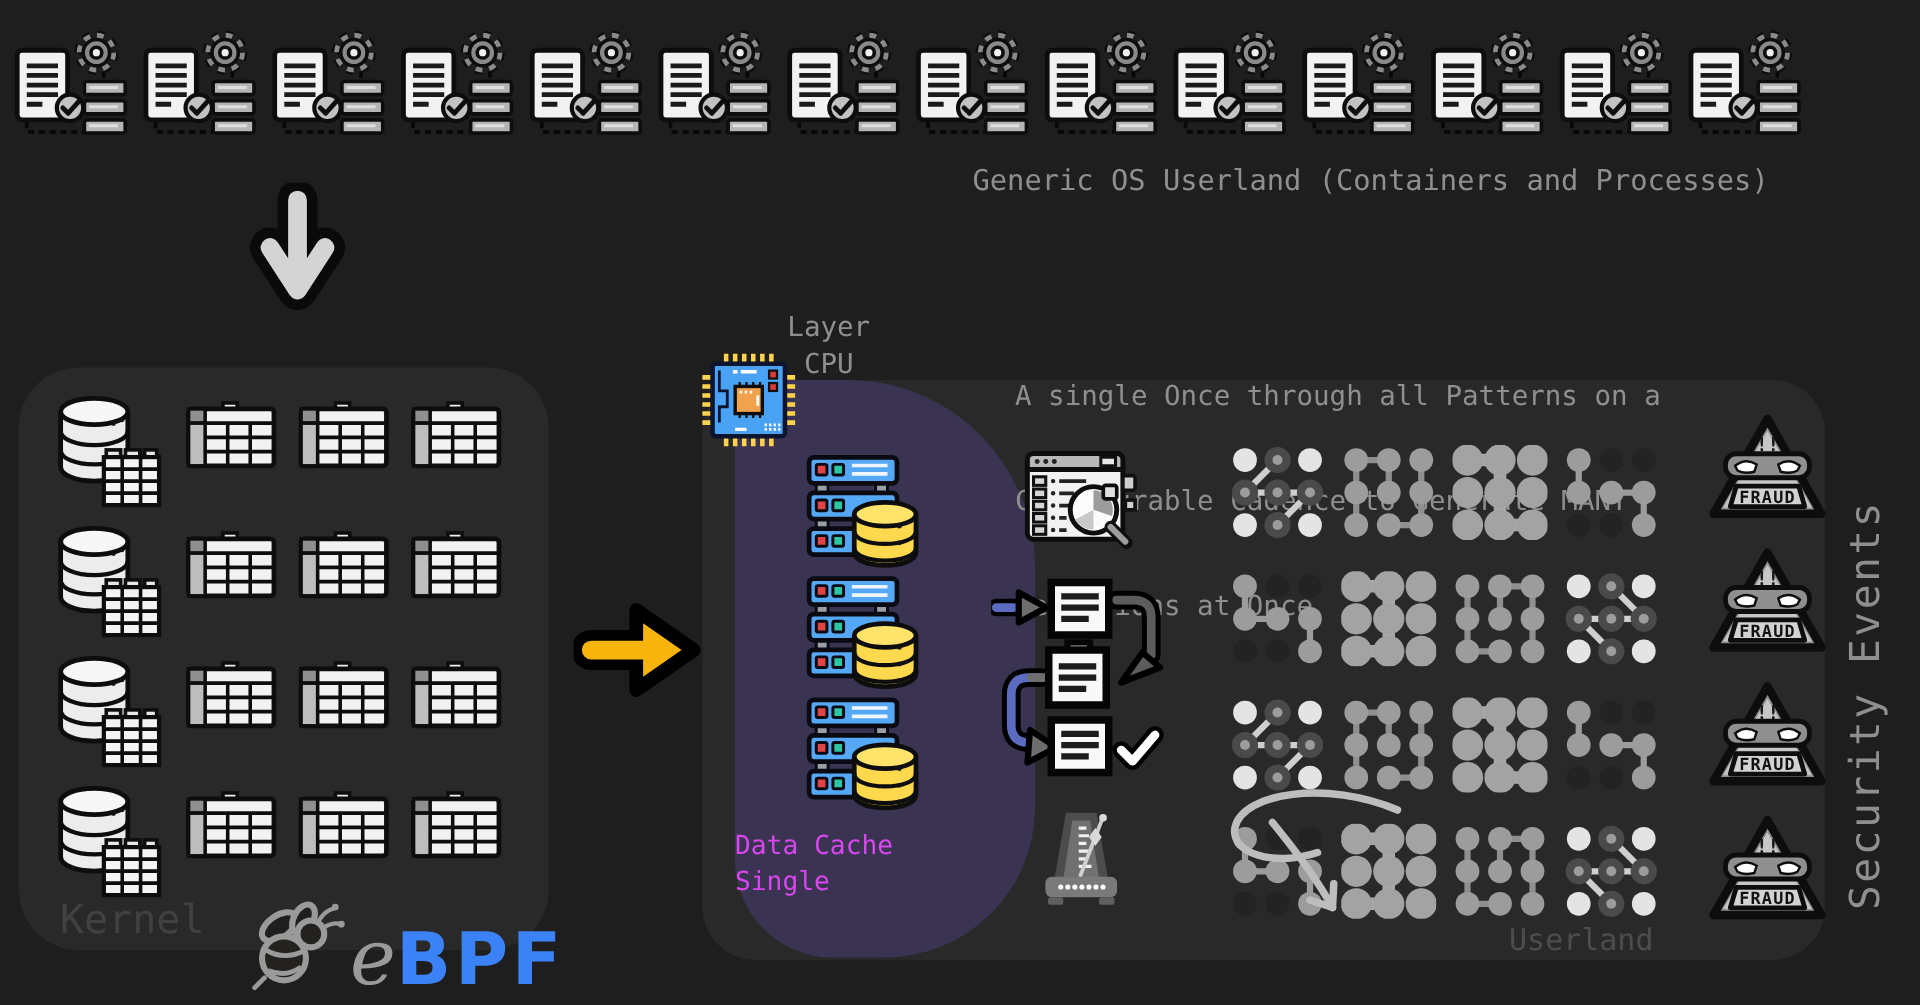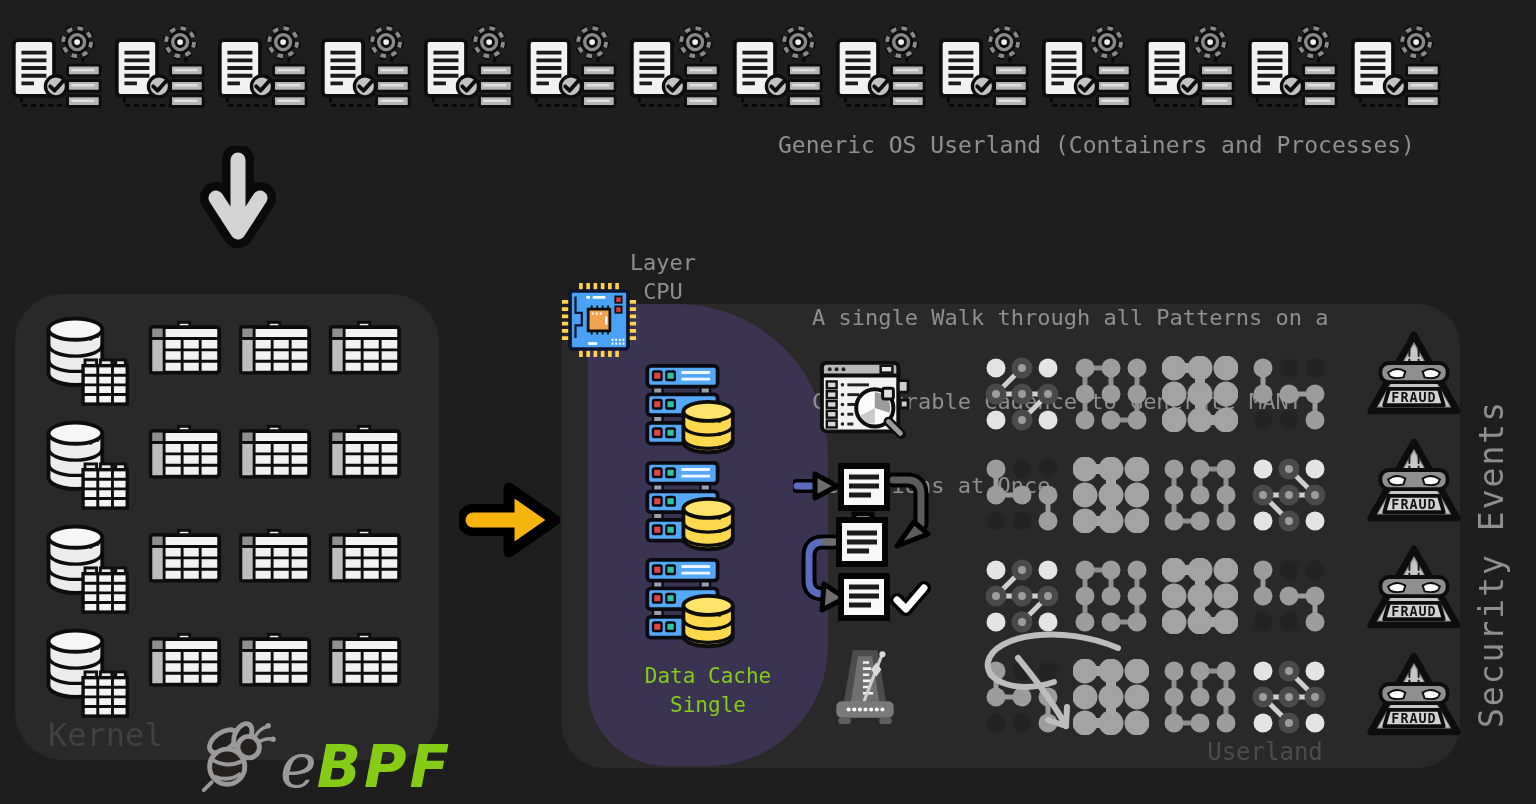--- a/index.html
+++ b/index.html
@@ -15,27 +15,27 @@
   #workload-caption{position:absolute;left:778px;top:132px;font-size:23px;color:#8f8f8f;white-space:pre;}
   #down-arrow{position:absolute;left:190px;top:146px;width:96px;height:126px;}
   #kernel-grid{position:absolute;left:38px;top:310px;}
   .kernel-row{display:flex;align-items:flex-start;gap:16px;height:104px;}
   .db-icon{width:94px;height:96px;}
   .table-icon{width:74px;height:58px;margin-top:9px;}
   #kernel-label{position:absolute;left:48px;top:716px;font-size:32px;color:#414141;}
   #ebpf-logo{position:absolute;left:194px;top:712px;display:flex;align-items:flex-end;}
   #ebpf-bee{width:82px;height:84px;}
   .ebpf-e{font-family:"DejaVu Serif",serif;font-style:italic;font-size:62px;color:#9a9a9a;line-height:0.95;margin-left:4px;}
-  .ebpf-bpf{font-family:"DejaVu Sans",sans-serif;font-weight:bold;font-size:58px;color:#84cc16;line-height:1;letter-spacing:3px;font-style:italic;}
+  .ebpf-bpf{font-family:"DejaVu Sans",sans-serif;font-weight:bold;font-size:58px;color:#3b82f6;line-height:1;letter-spacing:3px;}
   #yellow-arrow{position:absolute;left:459px;top:479px;width:118px;height:82px;}
   #cpu-icon{position:absolute;left:561px;top:282px;width:76px;height:76px;}
   #cpu-label{position:absolute;left:598px;top:248px;width:130px;text-align:center;font-size:22px;color:#8f8f8f;line-height:29px;}
   #cache-servers{position:absolute;left:640px;top:362px;}
   .server-icon{width:102px;height:95px;display:block;margin-bottom:2px;}
-  #cache-label{position:absolute;left:588px;top:662px;width:240px;text-align:center;font-size:21px;color:#84cc16;line-height:29px;}
+  #cache-label{position:absolute;left:588px;top:662px;width:240px;font-size:21px;color:#d946ef;line-height:29px;}
   #pipeline-caption{position:absolute;left:812px;top:248px;font-size:22px;color:#8f8f8f;line-height:28px;white-space:pre;}
   #sheet-icon{position:absolute;left:818px;top:356px;width:94px;height:92px;}
   #flow-diagram{position:absolute;left:793px;top:458px;width:140px;height:170px;}
   #metronome-icon{position:absolute;left:822px;top:644px;width:86px;height:84px;}
   #pattern-grid{position:absolute;left:984px;top:356px;display:grid;grid-template-columns:repeat(4,76px);gap:25px 13px;}
   .pattern-cell{width:76px;height:76px;}
   .pattern-cell svg{width:100%;height:100%;display:block;}
   #walk-arrow{position:absolute;left:966px;top:596px;width:172px;height:152px;}
   #fraud-col{position:absolute;left:1366px;top:326px;display:flex;flex-direction:column;gap:10px;}
   .fraud-badge{width:96px;height:97px;}
@@ -665,21 +665,21 @@
           <circle cx="82" cy="90" r="2" fill="#111"></circle>
     </g>
   </svg>
 </div>
   <div id="cache-label">
     <div>Data Cache</div>
     <div>Single</div>
   </div>
 
   <div id="pipeline-caption">
-    <div>A single Walk through all Patterns on a</div>
+    <div>A single Once through all Patterns on a</div>
     <div>Configurable Cadence to Generate MANY</div>
     <div>Detections at Once</div>
   </div>
 
   <svg id="sheet-icon" viewBox="0 0 96 92">
     <rect x="4" y="6" width="78" height="70" rx="5" fill="#f2f2f2" stroke="#0d0d0d" stroke-width="4"></rect>
     <path d="M4 11 a5 5 0 0 1 5 -5 h68 a5 5 0 0 1 5 5 v8 h-78 z" fill="#b9b9b9" stroke="#0d0d0d" stroke-width="4"></path>
     <circle cx="12" cy="12.5" r="2" fill="#222"></circle>
       <circle cx="19" cy="12.5" r="2" fill="#222"></circle>
       <circle cx="26" cy="12.5" r="2" fill="#222"></circle>

